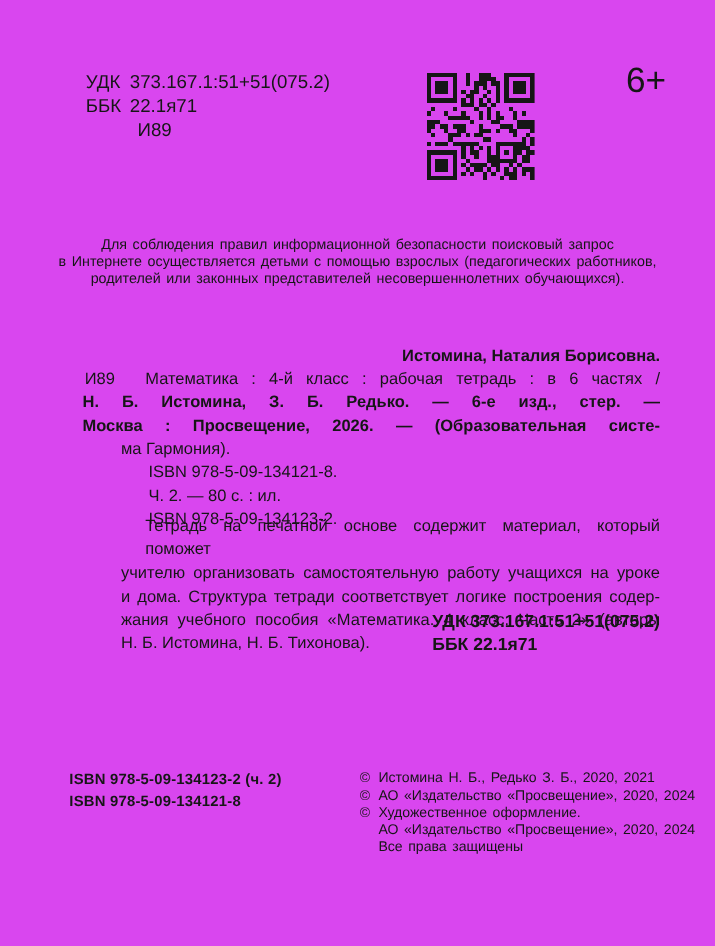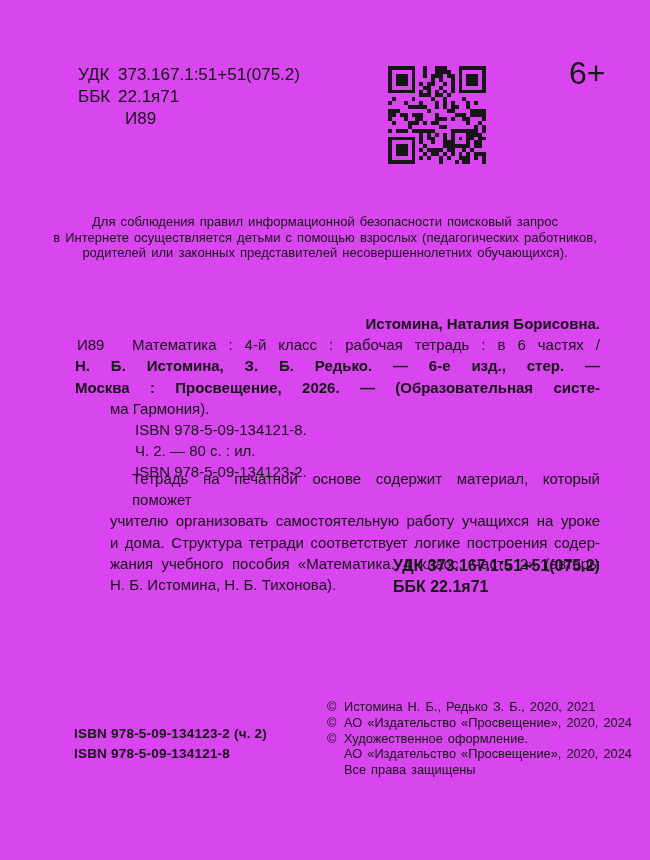--- a/index.html
+++ b/index.html
@@ -41,21 +41,21 @@
   
   .annot{left:75px;top:468px;width:525px;font-size:15px;line-height:21.2px;}
   .a-first{margin-left:57px;text-align:justify;text-align-last:justify;}
   .a-body{margin-left:35px;text-align:justify;text-align-last:justify;}
   .a-last{margin-left:35px;}
 
   
   .classifiers{left:393px;top:555px;font-size:16px;font-weight:bold;line-height:21px;}
 
   
-  .f-isbn{left:74px;top:699px;font-size:13.5px;font-weight:bold;line-height:19.5px;letter-spacing:.2px;white-space:nowrap;margin-top:25px;}
+  .f-isbn{left:63px;top:699px;font-size:13.5px;font-weight:bold;line-height:19.5px;letter-spacing:.2px;white-space:nowrap;}
   .f-copy{left:327px;top:699px;font-size:12.8px;line-height:15.8px;word-spacing:1.5px;white-space:nowrap;}
   .c-row{display:flex;}
   .c-mark{width:17px;flex:none;}
 </style>
 </head>
 <body>
 
 <div class="page">
 
   <div class="abs head">

